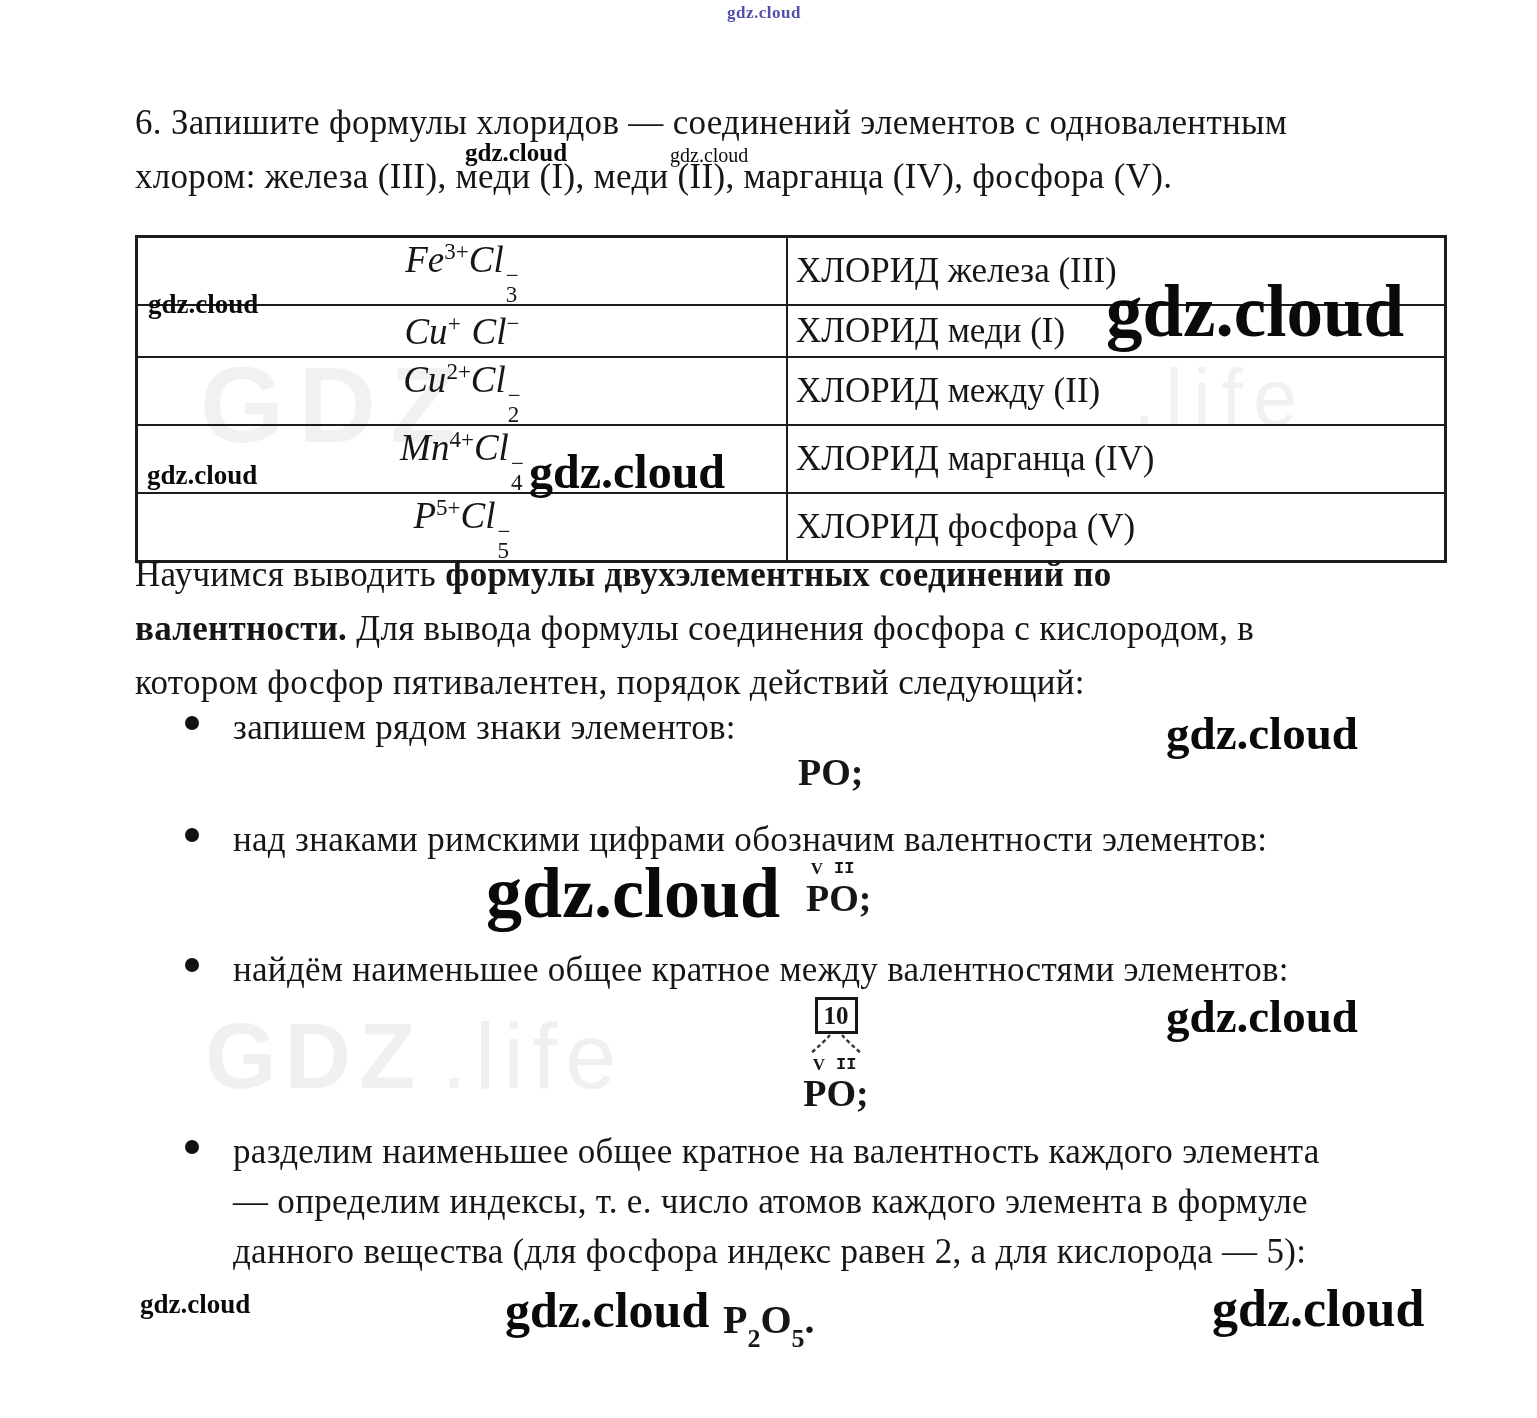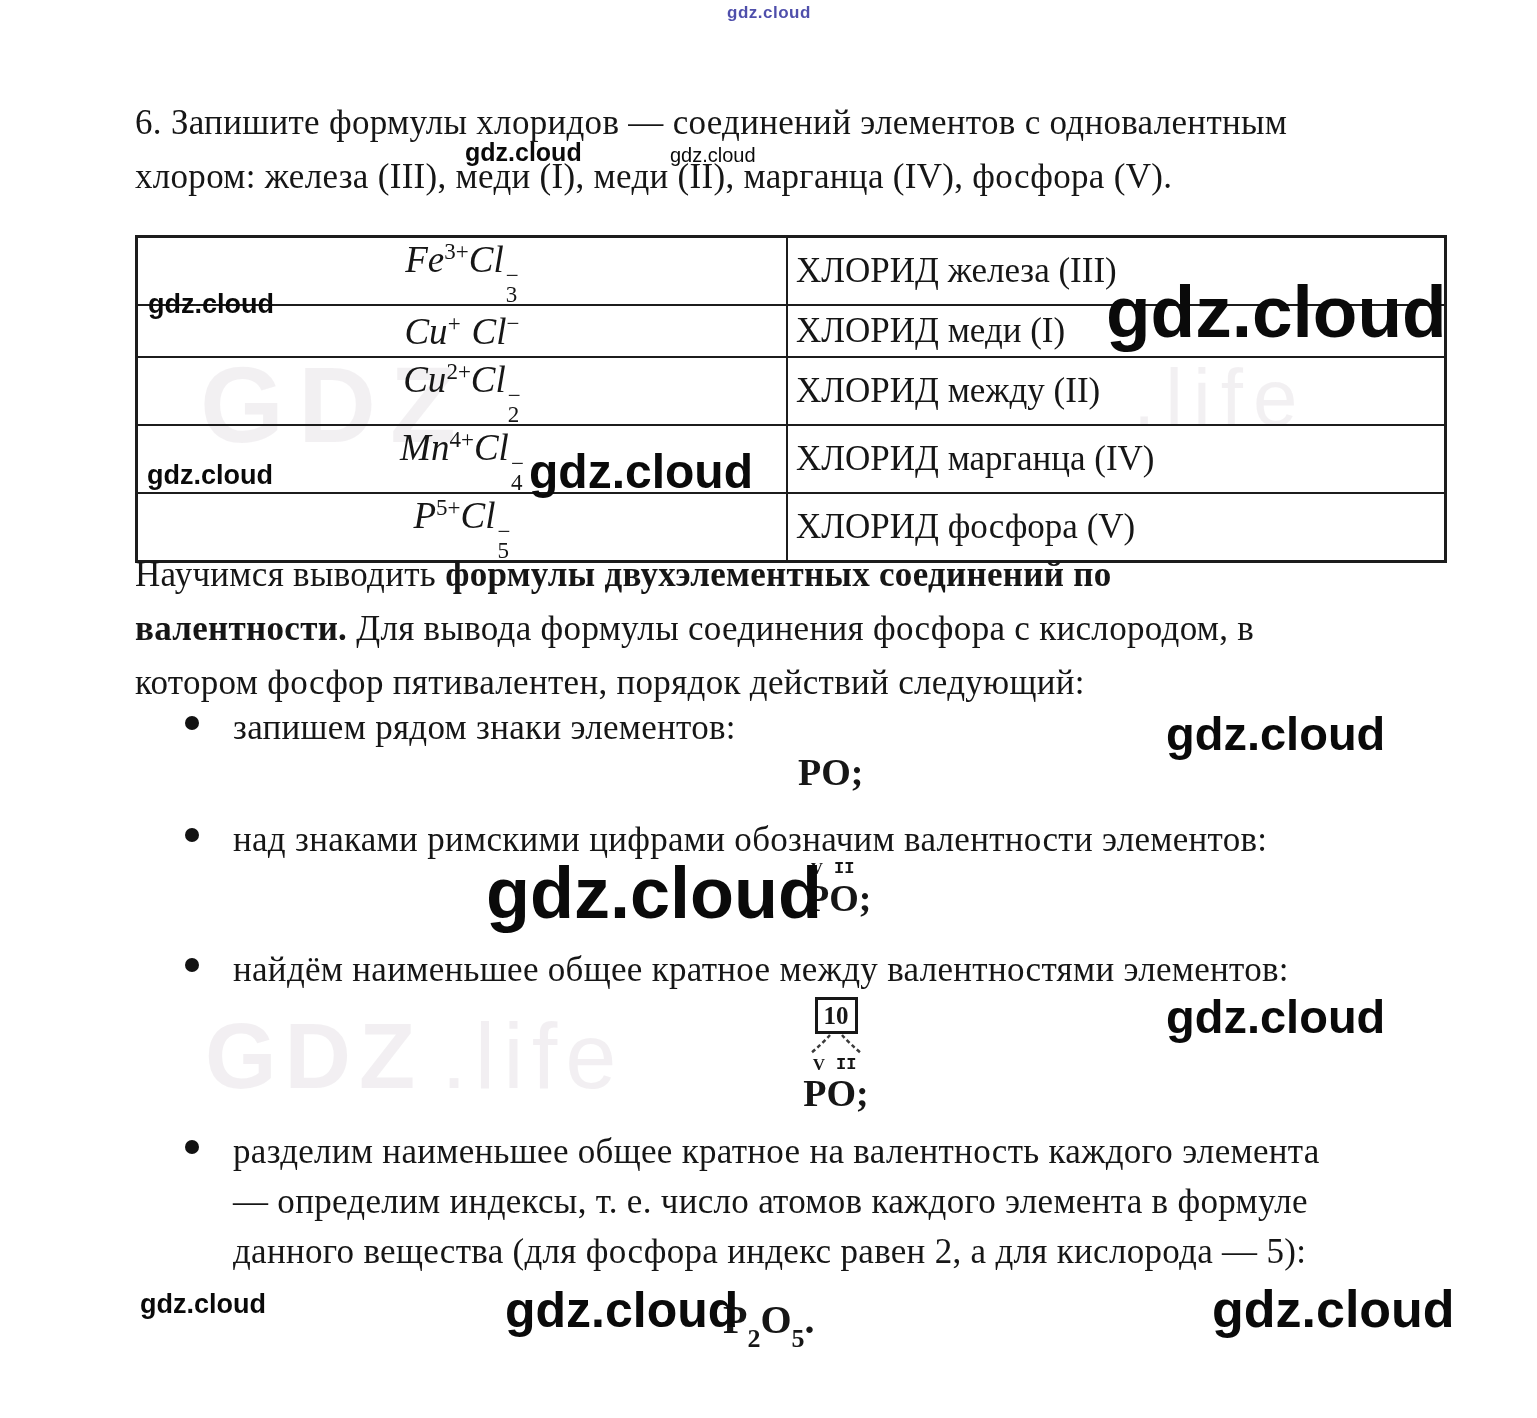--- a/index.html
+++ b/index.html
@@ -9,21 +9,21 @@
   .faint{position:absolute;z-index:0;font-family:"Liberation Sans",sans-serif;
          color:#8d7a8d;white-space:nowrap;user-select:none;text-align:right;}
   .faint .g{font-weight:800;}
   .faint .l{font-weight:400;margin-left:18px;}
   .fA-left{left:200px;top:342px;font-size:108px;letter-spacing:14px;opacity:.10;}
   .fA-right{left:1115px;top:352px;font-size:80px;letter-spacing:10px;opacity:.10;}
   .fB{top:1004px;font-size:92px;letter-spacing:8px;opacity:.11;}
   .fB-left{left:205px;}
   .fB-right{left:975px;}
   
-  .wm{position:absolute;z-index:3;font-family:Liberation Sans, sans-serif;color:#0a0a0a;
+  .wm{position:absolute;z-index:3;font-family:Liberation Serif, serif;color:#0a0a0a;
       line-height:1;white-space:nowrap;}
   .wm-top{left:727px;top:4px;font-size:17px;font-weight:700;color:#3d3da3;opacity:.9;letter-spacing:.5px;}
   .wm-t1{left:465px;top:140px;font-size:25px;font-weight:700;}
   .wm-t2{left:670px;top:145px;font-size:20px;font-weight:500;}
   .wm-r2l{left:148px;top:291px;font-size:27px;font-weight:700;}
   .wm-r2big{left:1106px;top:275px;font-size:73px;font-weight:700;}
   .wm-r5l{left:147px;top:462px;font-size:27px;font-weight:700;}
   .wm-r5mid{left:529px;top:448px;font-size:48px;font-weight:700;}
   .wm-b1r{left:1166px;top:710px;font-size:47px;font-weight:700;}
   .wm-b2big{left:486px;top:857px;font-size:72px;font-weight:700;}

